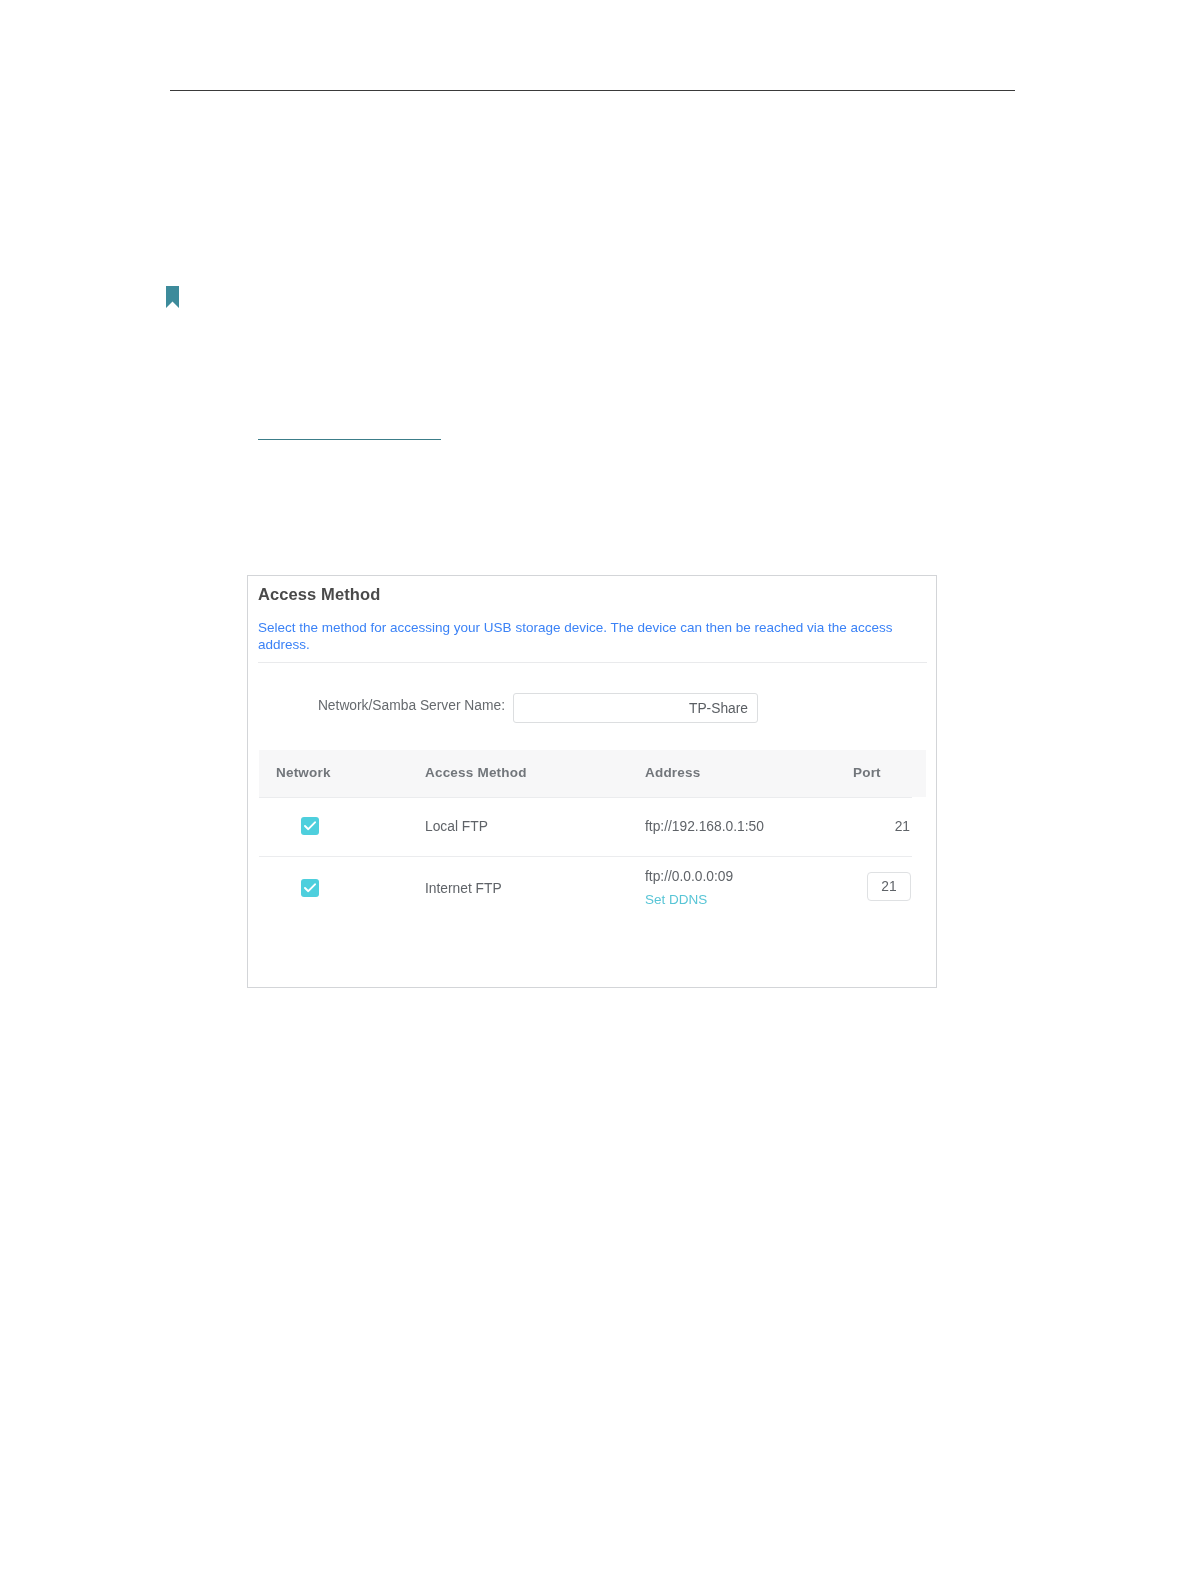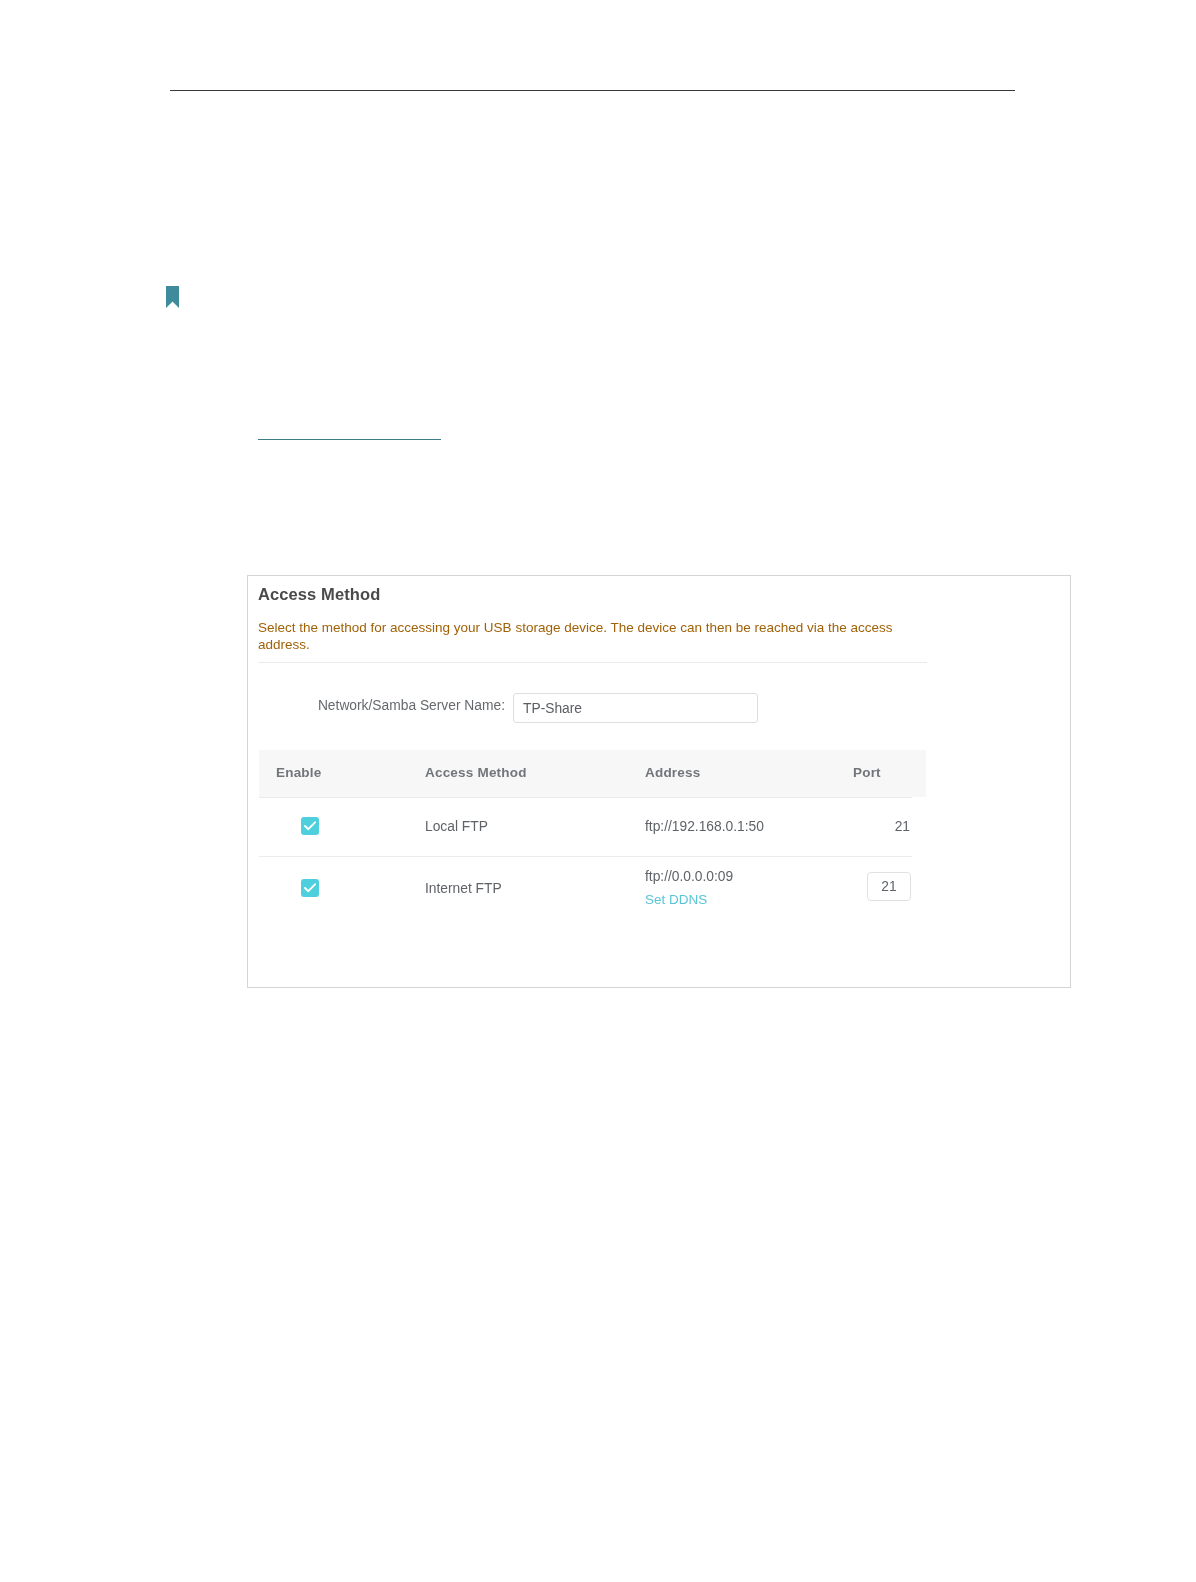--- a/index.html
+++ b/index.html
@@ -56,21 +56,21 @@
     color: rgba(255,255,255,0);
     line-height: 18px;
     display: block;
   }
 
   
   .panel {
     position: absolute;
     left: 247px;
     top: 575px;
-    width: 824px;
+    width: 690px;
     height: 413px;
     background: #ffffff;
     border: 1px solid #d3d5d8;
     box-sizing: border-box;
   }
 
   .panel-title {
     position: absolute;
     left: 10px;
     top: 9px;
@@ -79,21 +79,21 @@
     color: #4a4a4a;
     letter-spacing: 0.1px;
   }
 
   .panel-desc {
     position: absolute;
     left: 10px;
     top: 43px;
     width: 640px;
     font-size: 13.5px;
-    color: #a16207;
+    color: #3b82f6;
     line-height: 17px;
   }
 
   .panel-sep {
     position: absolute;
     left: 10px;
     top: 86px;
     width: 669px;
     height: 0;
     border-top: 1px solid #e9eaec;
@@ -124,20 +124,21 @@
     height: 30px;
     box-sizing: border-box;
     border: 1px solid #dcdee0;
     border-radius: 3px;
     background: #fff;
     font-family: "Liberation Sans", sans-serif;
     font-size: 13.8px;
     color: #5a5e63;
     padding: 0 9px;
     outline: none;
+    text-align: right;
   }
 
   
   .acc-table {
     position: absolute;
     left: 11px;
     top: 174px;
     width: 667px;
   }
   .acc-head {
@@ -242,21 +243,21 @@
   <div class="panel-sep"></div>
 
   <div class="field-row">
     <div class="field-label">Network/Samba Server Name:</div>
     <input class="field-input" type="text" value="TP-Share" style="">
   </div>
 
   <div class="acc-table">
 
     <div class="acc-head">
-      <div class="cell col-enable">Enable</div>
+      <div class="cell col-enable">Network</div>
       <div class="cell col-method">Access Method</div>
       <div class="cell col-address">Address</div>
       <div class="cell col-port">Port</div>
     </div>
 
 
     <div class="acc-row">
       <div class="cbx">
         <svg width="12" height="10" viewBox="0 0 12 10" xmlns="http://www.w3.org/2000/svg">
           <path d="M1 5 L4.3 8.2 L11 1.3" stroke="#ffffff" stroke-width="1.9" fill="none" stroke-linecap="round" stroke-linejoin="round"></path>

